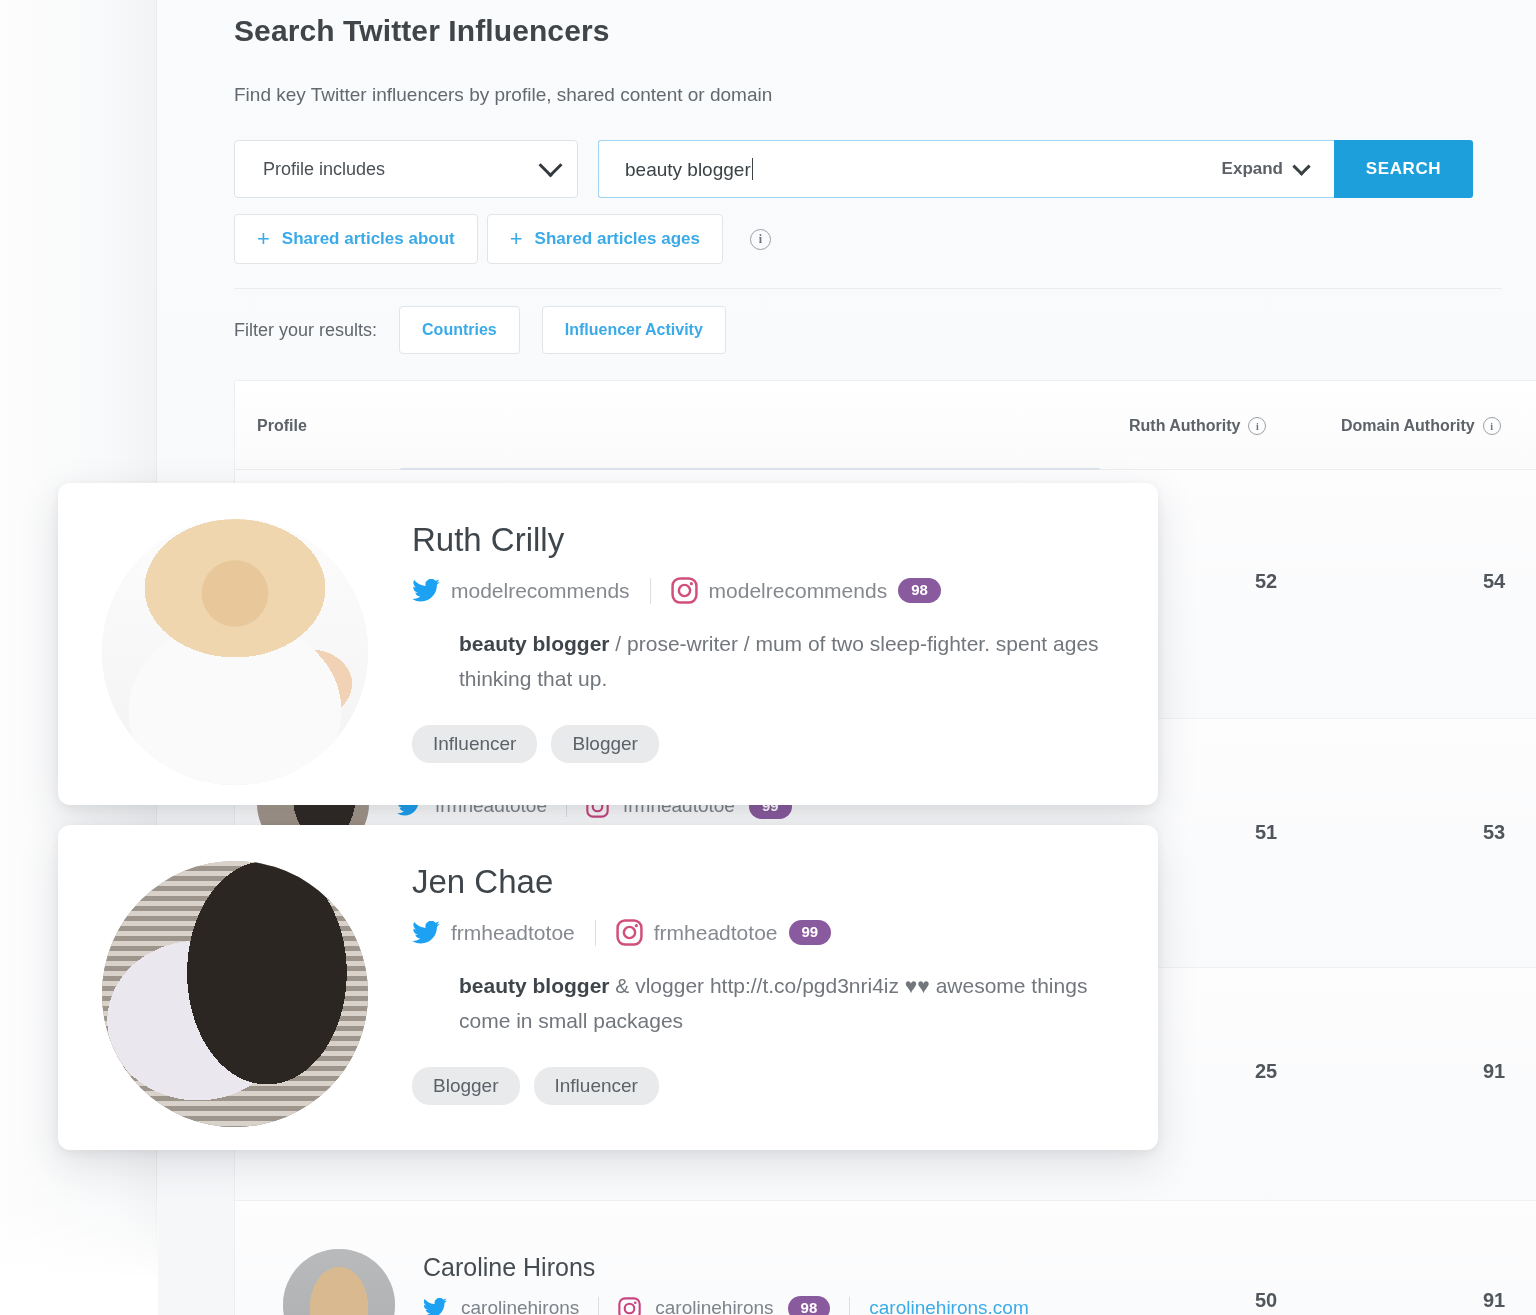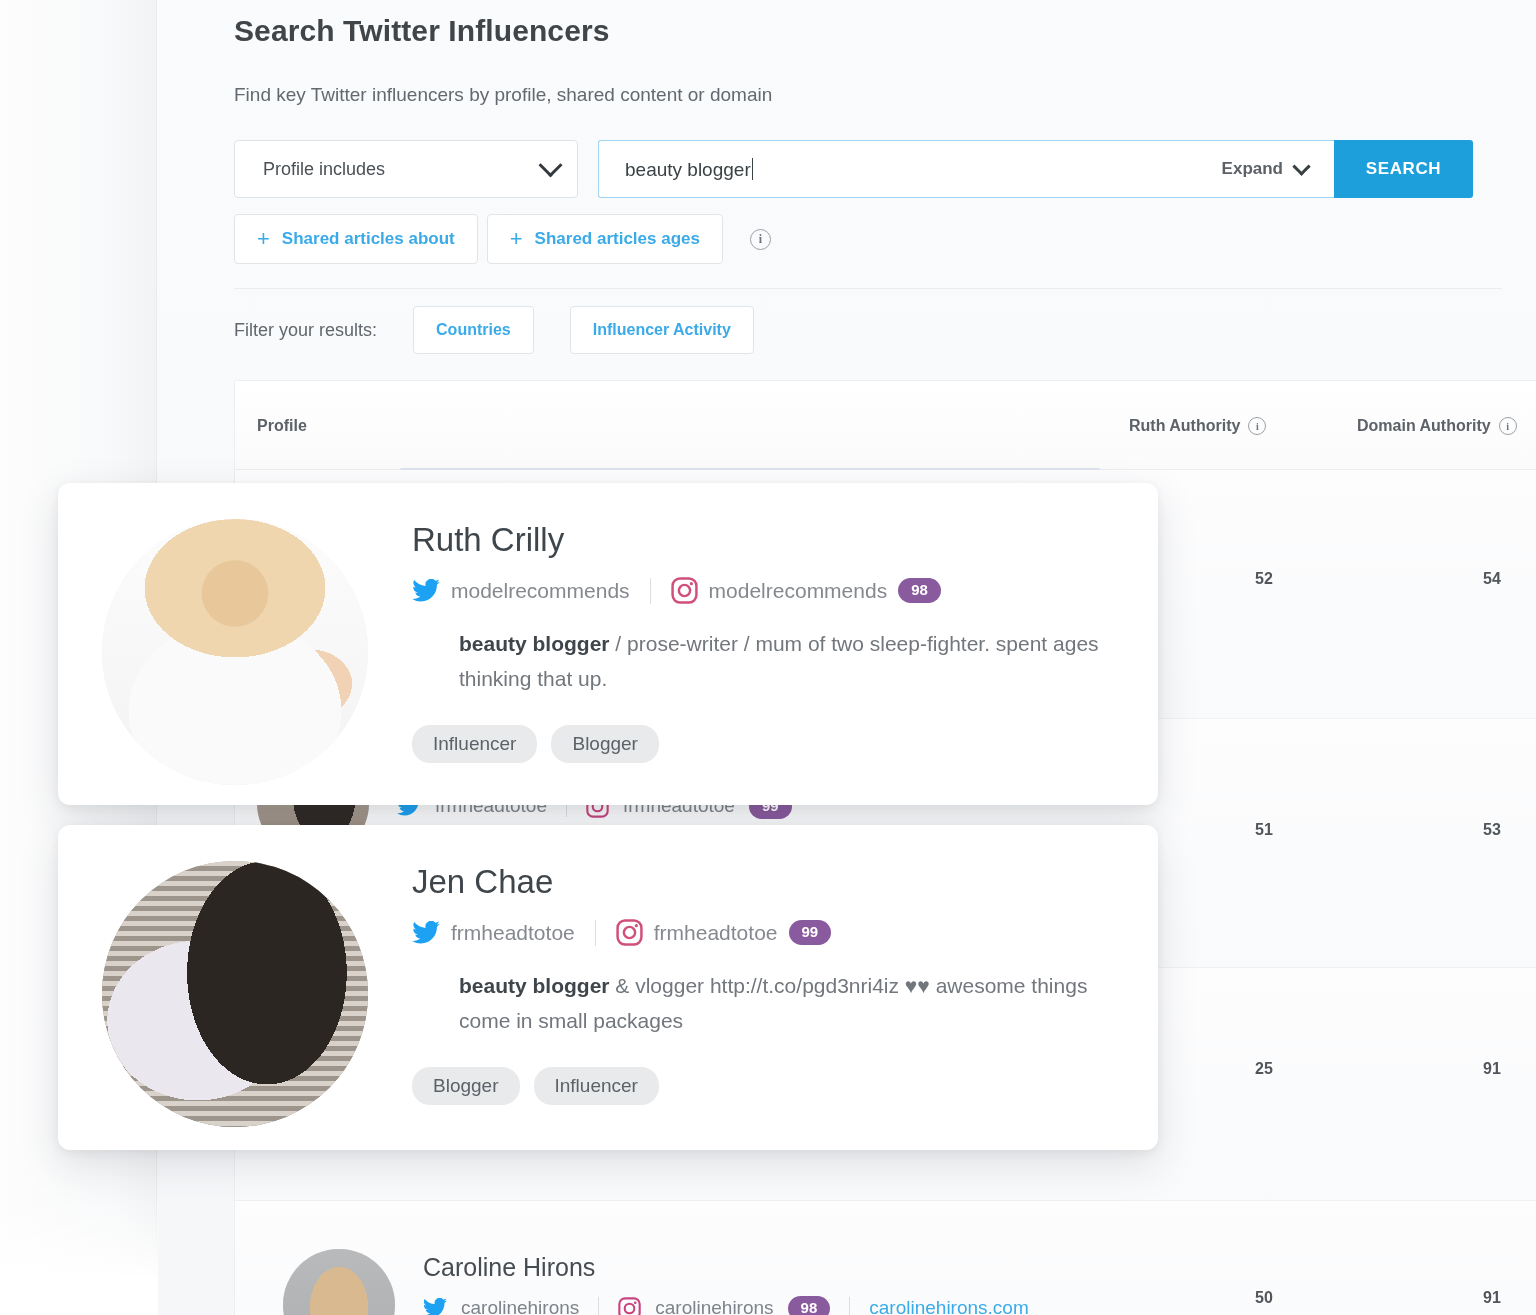--- a/index.html
+++ b/index.html
@@ -187,21 +187,21 @@
     height: 1px;
     background: #e9ebee;
   }
 
   
   .filter-row {
     position: absolute;
     left: 234px; top: 306px;
     display: flex;
     align-items: center;
-    gap: 36px;
+    gap: 22px;
   }
   .filter-label {
     font-size: 18px;
     color: #61676c;
   }
   .filter-btn {
     height: 46px;
     background: #fff;
     border: 1px solid #e1e5e8;
     border-radius: 4px;
@@ -235,21 +235,21 @@
     top: 36px;
     font-size: 16px;
     font-weight: 700;
     color: #5c6268;
     display: flex;
     align-items: center;
     gap: 8px;
   }
   .th-profile { left: 22px; }
   .th-pa { left: 894px; }
-  .th-da { left: 1106px; margin-left: 16px; }
+  .th-da { left: 1106px; }
   .info-i.sm { width: 16px; height: 16px; font-size: 10px; margin-left: 0; }
 
   .scroll-accent {
     position: absolute;
     left: 165px; bottom: -2px;
     width: 700px; height: 3px;
     background: #dde3ec;
     border-radius: 2px;
   }
 
@@ -259,21 +259,21 @@
     height: 250px;
     background: linear-gradient(180deg,#fdfdfe 0%, #f9fafb 100%);
   }
   .trow.r1 { height: 248px; }
   .trow.r2 { height: 248px; }
   .trow.r3 { height: 232px; }
   .trow.r4 { height: 190px; border-bottom: none; }
 
   .cell-num {
     position: absolute;
-    font-size: 16px;
+    font-size: 20px;
     font-weight: 700;
     color: #50565b;
   }
   .cell-pa { left: 1020px; }
   .cell-da { left: 1248px; }
 
   .profile-cell {
     position: absolute;
     left: 22px;
     top: 28px;

